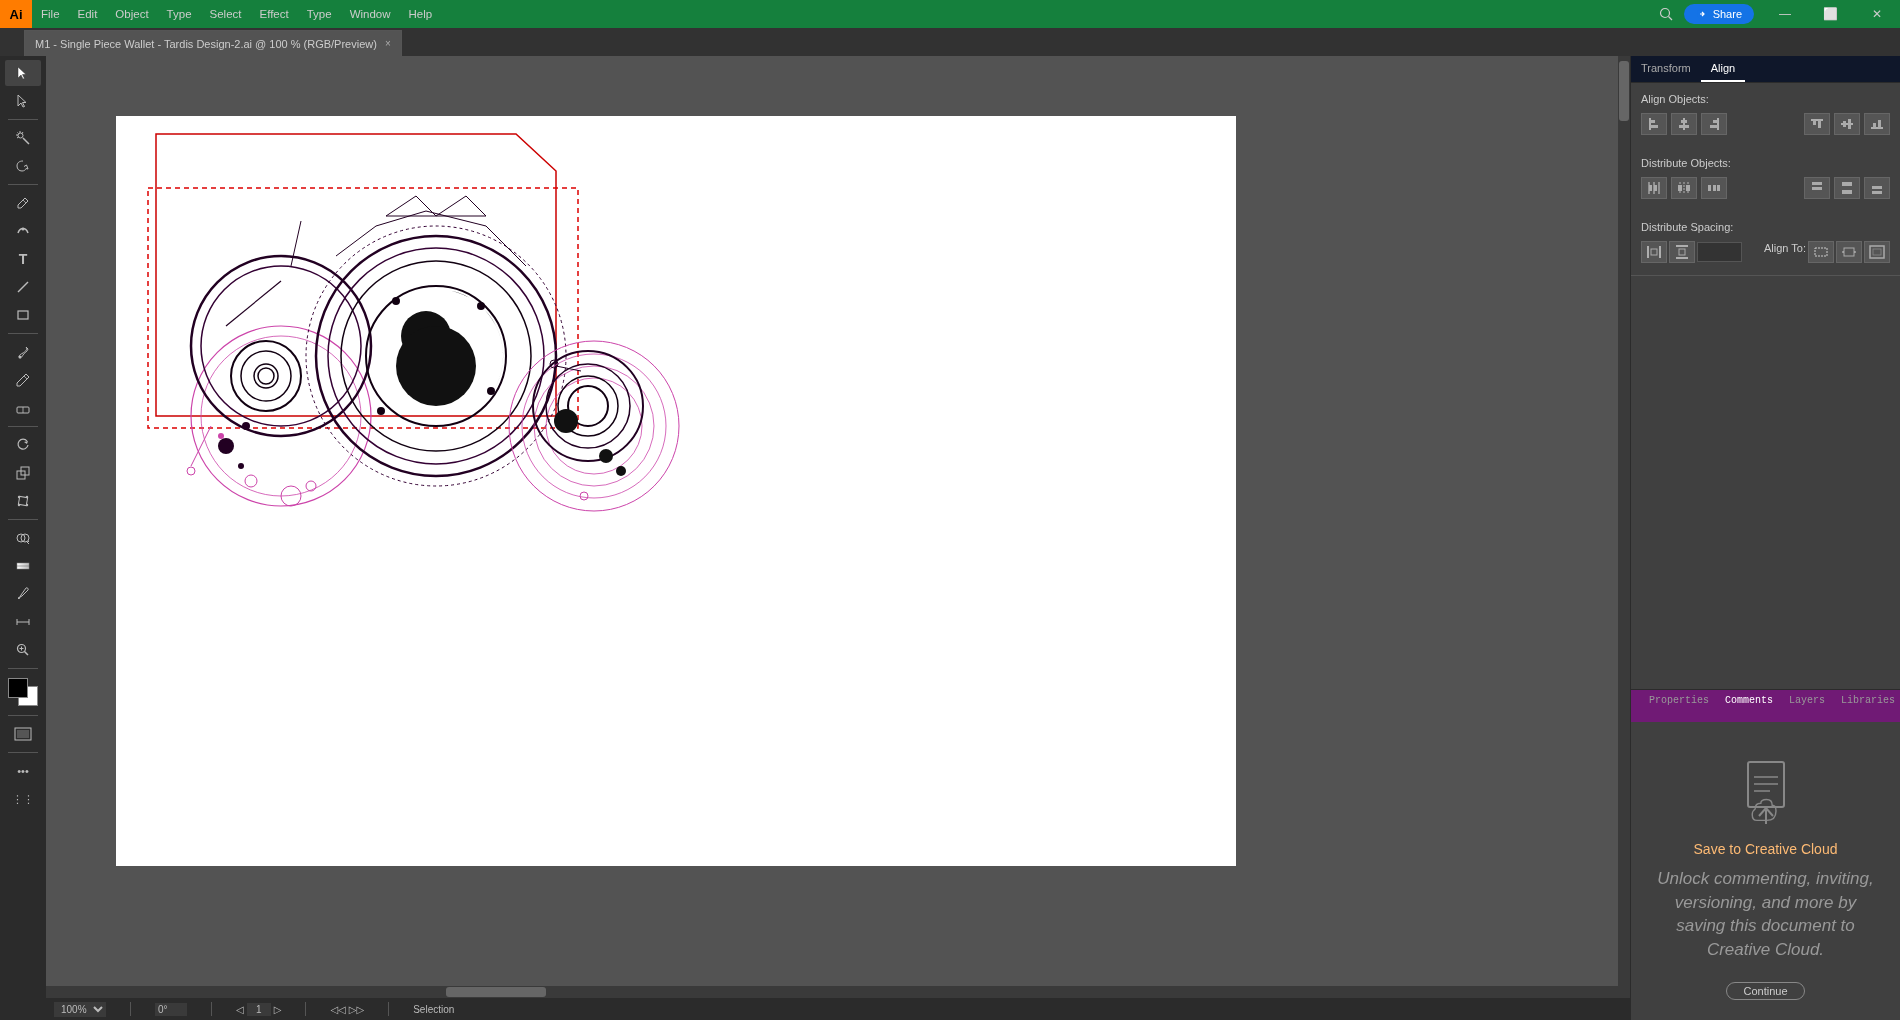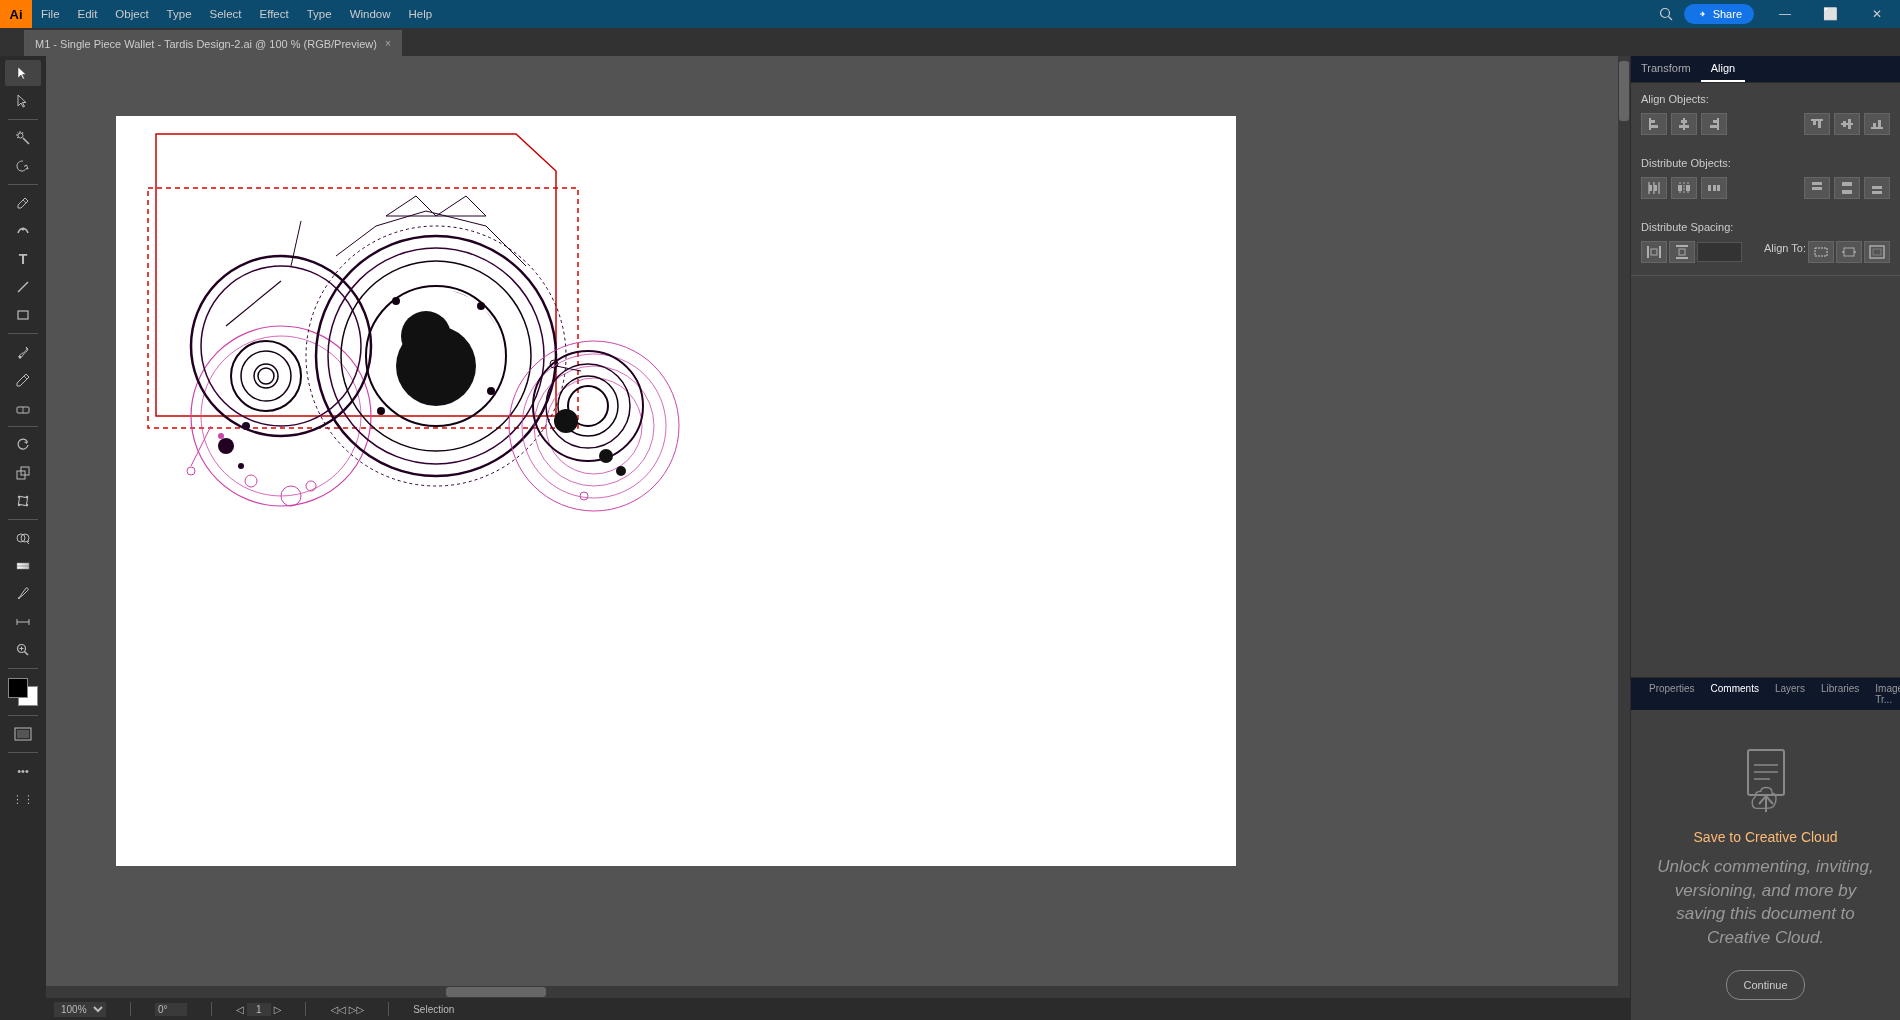--- a/index.html
+++ b/index.html
@@ -1,20 +1,20 @@
 <!DOCTYPE html>
 <html><head>
   <meta charset="utf-8">
   <style>
     * { margin: 0; padding: 0; box-sizing: border-box; }
     body { width: 1900px; height: 1020px; background: #535353; font-family: Arial, sans-serif; font-size: 11px; color: #ccc; overflow: hidden; }
 
     
     #menu-bar {
-      width: 100%; height: 28px; background: #0c4a6e;
+      width: 100%; height: 28px; background: #15803d;
       display: flex; align-items: center;
     }
     .ai-logo { width: 32px; height: 28px; background: #ff7c00; display: flex; align-items: center; justify-content: center; color: #000; font-weight: bold; font-size: 13px; flex-shrink: 0; }
     .menu-items { display: flex; align-items: center; flex: 1; }
     .menu-item { padding: 0 9px; height: 28px; display: flex; align-items: center; color: #ccc; font-size: 11.5px; cursor: pointer; }
     .share-btn { background: #1473e6; color: #fff; border: none; border-radius: 14px; padding: 4px 12px; font-size: 11px; cursor: pointer; display: flex; align-items: center; gap: 5px; margin-right: 8px; }
     .window-controls { display: flex; align-items: center; }
     .win-ctrl { width: 46px; height: 28px; display: flex; align-items: center; justify-content: center; color: #ccc; cursor: pointer; font-size: 12px; }
     .search-icon-btn { width: 36px; height: 28px; display: flex; align-items: center; justify-content: center; cursor: pointer; }
 
@@ -102,27 +102,28 @@
 
     
     .save-cc-section {
       display: flex; flex-direction: column; align-items: center; padding: 30px 20px 20px;
       text-align: center;
     }
     .cloud-icon-container { margin-bottom: 12px; }
     .save-cc-title { color: #fdba74; font-size: 14px; margin-bottom: 10px; }
     .save-cc-desc { color: #999; font-size: 17px; line-height: 1.4; margin-bottom: 20px; font-style: italic; }
     .continue-btn {
-      background: transparent; border: 1px solid #888; color: #ccc; padding: 8px 16px;
+      background: transparent; border: 1px solid #888; color: #ccc; padding: 2px 16px;
       border-radius: 14px; font-size: 11px; cursor: pointer;
     }
 
     .bottom-panel-tabs {
-      display: flex; background: #0f172a; padding: 0 10px; margin-top: auto;
+      display: flex; background: #701a75; padding: 0 10px; margin-top: auto;
       border-top: 1px solid #2b2b2b;
+      font-family: Liberation Mono, monospace;
     }
     .bottom-panel-tab { padding: 5px 8px; font-size: 10px; color: #999; cursor: pointer; }
     .bottom-panel-tab.active { color: #fff; }
   </style>
 </head>
 <body>
 
 <div id="menu-bar">
   <div class="ai-logo">Ai</div>
   <div class="menu-items">

